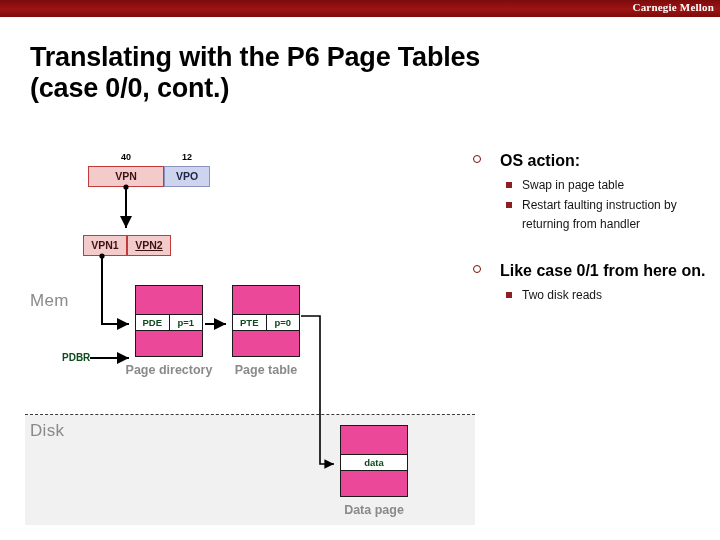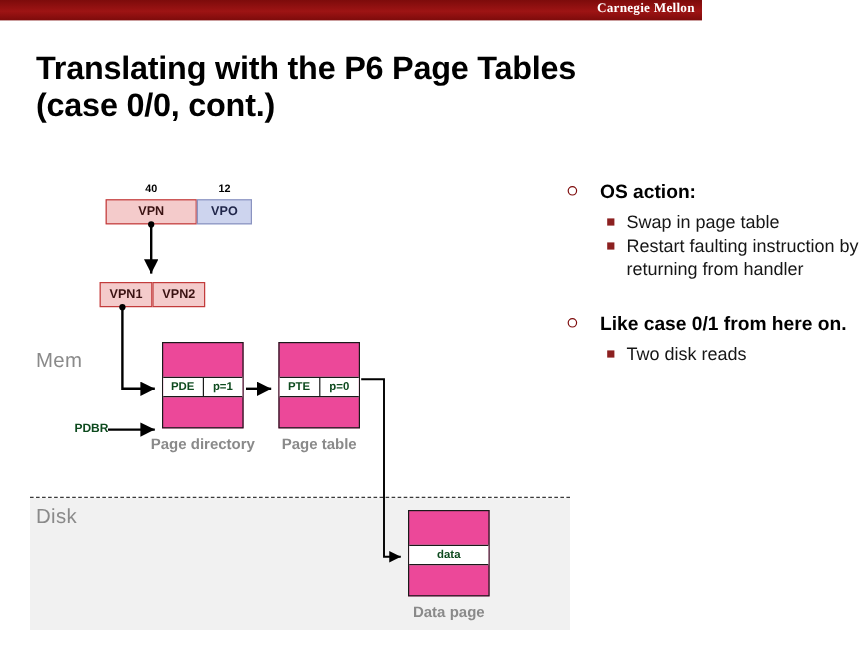--- a/index.html
+++ b/index.html
@@ -12,21 +12,21 @@
   }
   #slide {
     position: relative;
     width: 720px; height: 540px;
     background: #ffffff;
   }
 
   
   #banner {
     position: absolute; left: 0; top: 0;
-    width: 585px; height: 17px;
+    width: 720px; height: 17px;
     background: #8c1010;
     background: linear-gradient(to bottom, #7d0b0b 0%, #9e1414 55%, #7d0b0b 100%);
   }
   #banner-label {
     position: absolute; right: 6px; top: 1px;
     color: #ffffff;
     font-family: "Liberation Serif", serif;
     font-weight: bold;
     font-size: 11px;
     letter-spacing: 0.2px;
@@ -65,21 +65,21 @@
     position: absolute; left: 3px; top: 5px;
     width: 8px; height: 8px;
     border: 1.6px solid #7d0b0b;
     border-radius: 50%;
   }
   .b2wrap { margin: 2px 0 2px 0; }
   .b2 {
     position: relative;
     padding-left: 52px;
     color: #161616;
-    font-size: 15px;
+    font-size: 12px;
     font-weight: normal;
     line-height: 19px;
     margin-bottom: 1px;
   }
   .b2 .marker {
     position: absolute; left: 36px; top: 6px;
     width: 6px; height: 6px;
     background: #8c2020;
   }
   #bullet-group-2 { margin-top: 26px; }
@@ -121,21 +121,21 @@
     font-size: 10.5px;
     font-weight: bold;
     text-align: center;
     line-height: 19px;
     height: 21px;
   }
   .addrbox.blue { background: #cdd4ee; border-color: #8a93c0; color: #20264a; text-align: center; }
   #box-vpn { left: 88px; top: 36px; width: 76px; }
   #box-vpo { left: 164px; top: 36px; width: 46px; }
   #box-vpn1 { left: 83px; top: 105px; width: 44px; }
-  #box-vpn2 { left: 127px; top: 105px; width: 44px; }
+  #box-vpn2 { left: 127px; top: 105px; width: 44px; text-decoration: underline; }
 
   .bitlabel {
     position: absolute;
     color: #000000;
     font-size: 9px;
     font-weight: bold;
     text-align: center;
   }
   #bits-20 { left: 88px; top: 22px; width: 76px; }
   #bits-12 { left: 164px; top: 22px; width: 46px; }

